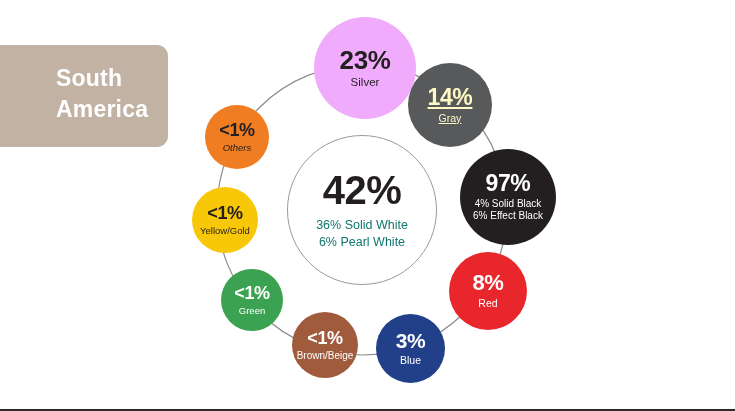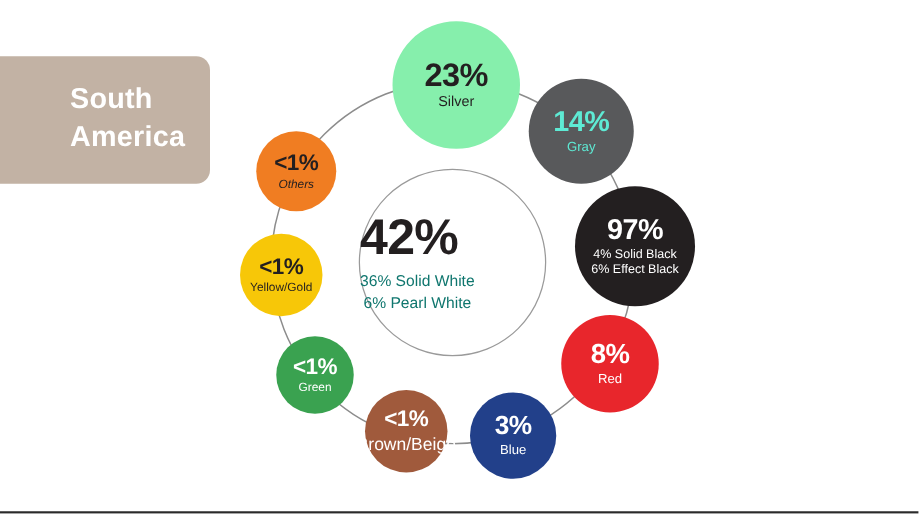--- a/index.html
+++ b/index.html
@@ -60,21 +60,21 @@
     left: 287px;
     top: 135px;
     width: 150px;
     height: 150px;
     border: 1.4px solid #9a9a9a;
     border-radius: 50%;
     background: #ffffff;
     box-sizing: border-box;
     display: flex;
     flex-direction: column;
-    align-items: flex-start;
+    align-items: center;
     justify-content: center;
   }
   #center-hub .hub-value {
     font-size: 40px;
     font-weight: bold;
     color: #231f20;
     letter-spacing: -0.5px;
     line-height: 1;
     margin-bottom: 7px;
   }
@@ -121,44 +121,44 @@
 America</div>
   </div>
 
   <div id="center-hub" style="background: rgb(255, 255, 255); border-color: rgb(154, 154, 154); color: rgb(35, 31, 32);">
     <div class="hub-value">42%</div>
     <div class="hub-sub">36% Solid White
 6% Pearl White</div>
   </div>
 
   <div id="bubble-layer">
-      <div class="bubble" style="left: 314px; top: 17px; width: 102px; height: 102px; background: #86efac; color: rgb(35, 31, 32);">
+      <div class="bubble" style="left: 314px; top: 17px; width: 102px; height: 102px; background: #f0abfc; color: rgb(35, 31, 32);">
         <div class="b-value" style="font-size: 26px;">23%</div>
         <div class="b-label" style="font-size: 11.5px;">Silver</div>
       </div>
-      <div class="bubble" style="left: 423px; top: 63px; width: 84px; height: 84px; background: rgb(88, 89, 91); color: #5eead4;">
+      <div class="bubble" style="left: 408px; top: 63px; width: 84px; height: 84px; background: rgb(88, 89, 91); color: #fef9c3; text-decoration: underline;">
         <div class="b-value" style="font-size: 23px;">14%</div>
         <div class="b-label" style="font-size: 10.5px;">Gray</div>
       </div>
       <div class="bubble" style="left: 460px; top: 149px; width: 96px; height: 96px; background: rgb(35, 31, 32); color: rgb(255, 255, 255);">
         <div class="b-value" style="font-size: 23px;">97%</div>
         <div class="b-label" style="font-size: 10px;">4% Solid Black
 6% Effect Black</div>
       </div>
       <div class="bubble" style="left: 449px; top: 252px; width: 78px; height: 78px; background: rgb(232, 38, 44); color: rgb(255, 255, 255);">
         <div class="b-value" style="font-size: 22px;">8%</div>
         <div class="b-label" style="font-size: 10.5px;">Red</div>
       </div>
       <div class="bubble" style="left: 376px; top: 314px; width: 69px; height: 69px; background: rgb(34, 64, 138); color: rgb(255, 255, 255);">
         <div class="b-value" style="font-size: 21px;">3%</div>
         <div class="b-label" style="font-size: 10.5px;">Blue</div>
       </div>
       <div class="bubble" style="left: 292px; top: 312px; width: 66px; height: 66px; background: rgb(160, 90, 60); color: rgb(255, 255, 255);">
         <div class="b-value" style="font-size: 18px;">&lt;1%</div>
-        <div class="b-label" style="font-size: 14px;">Brown/Beige</div>
+        <div class="b-label" style="font-size: 10px;">Brown/Beige</div>
       </div>
       <div class="bubble" style="left: 221px; top: 269px; width: 62px; height: 62px; background: rgb(58, 162, 80); color: rgb(255, 255, 255);">
         <div class="b-value" style="font-size: 18px;">&lt;1%</div>
         <div class="b-label" style="font-size: 9.5px;">Green</div>
       </div>
       <div class="bubble" style="left: 192px; top: 187px; width: 66px; height: 66px; background: rgb(247, 199, 8); color: rgb(35, 31, 32);">
         <div class="b-value" style="font-size: 18px;">&lt;1%</div>
         <div class="b-label" style="font-size: 9.5px;">Yellow/Gold</div>
       </div>
       <div class="bubble" style="left: 205px; top: 105px; width: 64px; height: 64px; background: rgb(240, 125, 34); color: rgb(35, 31, 32);">

